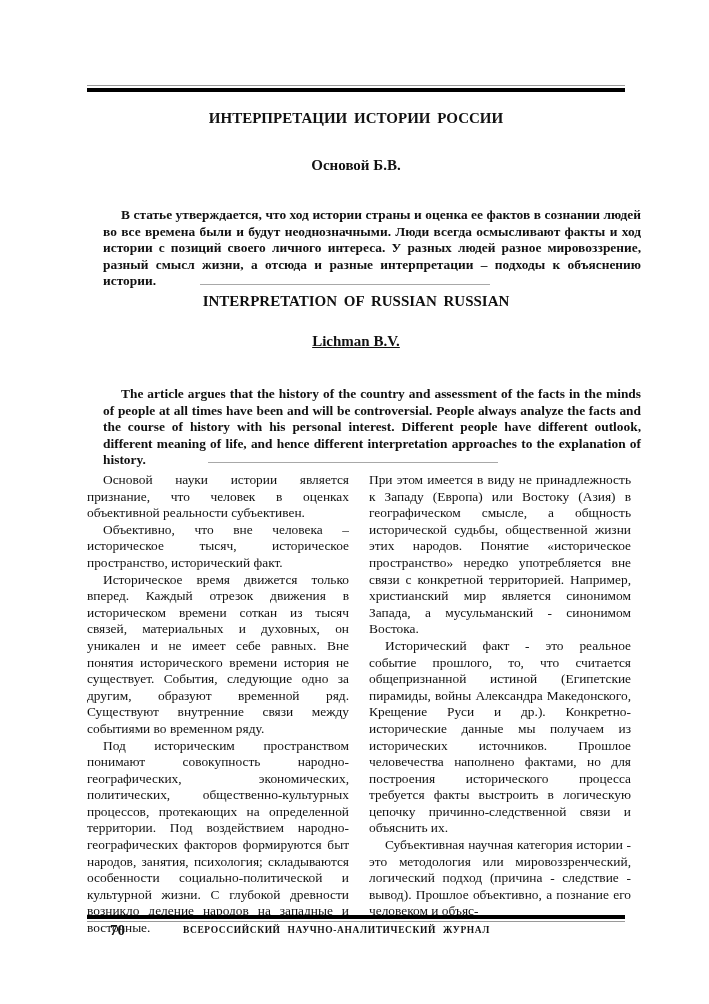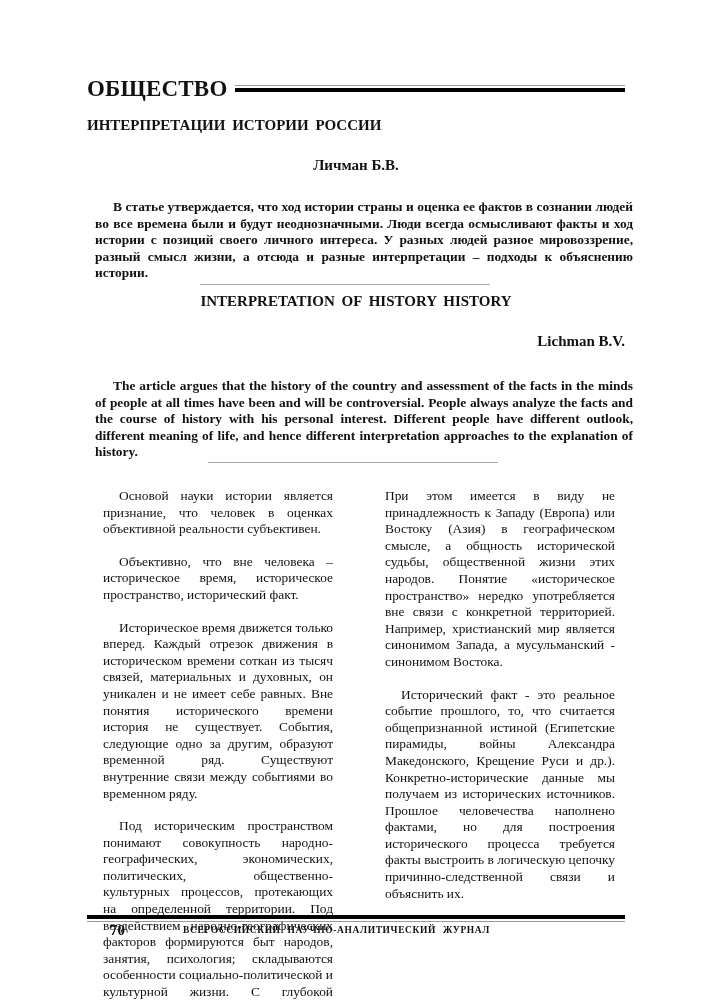--- a/index.html
+++ b/index.html
@@ -5,81 +5,81 @@
     html, body { margin: 0; padding: 0; background: #ffffff; }
     body { width: 709px; height: 1004px; position: relative; overflow: hidden; color: #111; font-family: "Liberation Serif", "DejaVu Serif", serif; }
     .page { position: absolute; left: 87px; top: 0; width: 538px; }
 
     .section-header { position: absolute; top: 72px; left: 0; width: 538px; height: 34px; display: flex; align-items: center; }
     .section-title { font-weight: bold; font-size: 23px; letter-spacing: 0.2px; white-space: nowrap; margin-right: 8px; }
     .section-rule { flex: 1; position: relative; height: 10px; }
     .section-rule .thin { position: absolute; left: 0; right: 0; top: 1px; height: 1px; background: #9a9a9a; }
     .section-rule .thick { position: absolute; left: 0; right: 0; top: 4px; height: 4px; background: #000; }
 
-    .title-ru { position: absolute; top: 117px; left: 0; width: 538px; text-align: left; font-weight: bold; font-size: 15px; word-spacing: 3px; }
+    .title-ru { position: absolute; top: 110px; left: 0; width: 538px; text-align: center; font-weight: bold; font-size: 15px; word-spacing: 3px; }
     .author-ru { position: absolute; top: 157px; left: 0; width: 538px; text-align: center; font-weight: bold; font-size: 15px; }
 
-    .abstract { position: absolute; left: 0; width: 538px; font-weight: bold; font-size: 13.4px; line-height: 16.6px; text-align: justify; text-indent: 18px; margin: 8px; }
+    .abstract { position: absolute; left: 0; width: 538px; font-weight: bold; font-size: 13.4px; line-height: 16.6px; text-align: justify; text-indent: 18px; margin: 16px; }
     .abstract-ru { top: 191px; }
     .abstract-en { top: 370px; font-family: Liberation Serif, serif; }
 
     .sep { position: absolute; height: 1px; background: #a8a8a8; }
     .sep-1 { top: 284px; left: 113px; width: 290px; }
     .sep-2 { top: 462px; left: 121px; width: 290px; }
 
     .title-en { position: absolute; top: 293px; left: 0; width: 538px; text-align: center; font-weight: bold; font-size: 15px; word-spacing: 3px; }
-    .author-en { position: absolute; top: 333px; left: 0; width: 538px; text-align: right; font-weight: bold; font-size: 15px; }
+    .author-en { position: absolute; top: 333px; left: 0; width: 538px; text-align: center; font-weight: bold; font-size: 15px; text-decoration: underline; }
 
     .col { position: absolute; top: 472px; width: 262px; font-size: 13.4px; line-height: 16.6px; text-align: justify; }
     .col-left { left: 0; }
     .col-right { left: 282px; }
-    .col p { margin: 16px; text-indent: 16px; font-family: Liberation Serif, serif; }
+    .col p { margin: 0; text-indent: 16px; font-family: Liberation Serif, serif; }
     .col p.cont { text-indent: 0; }
 
     .footer-rule { position: absolute; top: 915px; left: 0; width: 538px; }
     .footer-rule .thick { height: 4px; background: #000; }
     .footer-rule .thin { height: 1px; background: #9a9a9a; margin-top: 2px; }
     .page-number { position: absolute; top: 922px; left: 0; font-weight: bold; font-size: 15px; margin-left: 23px; }
     .journal-name { position: absolute; top: 925px; left: 96px; font-weight: bold; font-size: 9.5px; letter-spacing: 0.6px; word-spacing: 4px; }
   </style>
 </head>
 <body>
 
 <div class="page">
 
   <div class="section-header">
-    <span class="section-title">ОБЩЕСТВО</span>
     <div class="section-rule">
       <div class="thin"></div>
       <div class="thick"></div>
     </div>
   </div>
 
   <div class="title-ru">ИНТЕРПРЕТАЦИИ ИСТОРИИ РОССИИ</div>
-  <div class="author-ru">Личман Б.В.</div>
+  <div class="author-ru">Основой Б.В.</div>
   <p class="abstract abstract-ru">В статье утверждается, что ход истории страны и оценка ее фактов в сознании людей во все времена были и будут неоднозначными. Люди всегда осмысливают факты и ход истории  с позиций  своего личного интереса. У разных людей разное мировоззрение, разный смысл жизни, а отсюда и разные интерпретации – подходы к объяснению истории.</p>
 
   <div class="sep sep-1"></div>
 
-  <div class="title-en">INTERPRETATION OF HISTORY HISTORY</div>
+  <div class="title-en">INTERPRETATION OF RUSSIAN RUSSIAN</div>
   <div class="author-en">Lichman B.V.</div>
   <p class="abstract abstract-en">The article argues that the history of the country and assessment of the facts in the minds of people at all times have been and will be controversial. People always analyze the facts and the course of history with his personal interest. Different people have different outlook, different meaning of life, and hence different interpretation approaches to the explanation of history.</p>
 
   <div class="sep sep-2"></div>
 
   <div class="col col-left">
     <p>Основой науки истории  является признание, что человек в оценках объективной реальности субъективен.</p>
-    <p>Объективно, что вне человека – историческое время, историческое пространство, исторический  факт.</p>
+    <p>Объективно, что вне человека – историческое тысяч, историческое пространство, исторический  факт.</p>
     <p>Историческое время движется только вперед. Каждый отрезок движения в историческом времени соткан из тысяч связей, материальных и духовных, он уникален и не имеет себе равных. Вне понятия исторического времени история не существует. События, следующие одно за другим, образуют временной ряд. Существуют внутренние связи между событиями во временном ряду.</p>
     <p>Под историческим пространством понимают совокупность народно-географических, экономических, политических, общественно-культурных процессов, протекающих на определенной территории. Под воздействием  народно-географических факторов формируются быт народов, занятия, психология; складываются особенности социально-политической и культурной жизни. С глубокой древности возникло деление народов на западные и восточные.</p>
   </div>
 
   <div class="col col-right">
     <p class="cont">При этом имеется в виду не принадлежность к Западу (Европа) или Востоку (Азия) в географическом смысле, а общность исторической судьбы, общественной жизни этих народов. Понятие «историческое пространство» нередко употребляется вне связи с конкретной территорией. Например, христианский мир является синонимом Запада, а мусульманский - синонимом Востока.</p>
     <p>Исторический факт - это реальное событие прошлого, то, что считается общепризнанной истиной (Египетские пирамиды, войны Александра Македонского, Крещение Руси и др.). Конкретно-исторические данные мы получаем из исторических источников. Прошлое человечества наполнено фактами, но для построения исторического процесса требуется факты выстроить в логическую цепочку причинно-следственной связи и объяснить их.</p>
+    <p>Субъективная  научная  категория истории - это методология или мировоззренческий, логический подход (причина - следствие - вывод). Прошлое объективно, а познание его человеком и объяс-</p>
   </div>
 
   <div class="footer-rule">
     <div class="thick"></div>
     <div class="thin"></div>
   </div>
   <div class="page-number">70</div>
   <div class="journal-name">ВСЕРОССИЙСКИЙ  НАУЧНО-АНАЛИТИЧЕСКИЙ  ЖУРНАЛ</div>
 
 </div>

